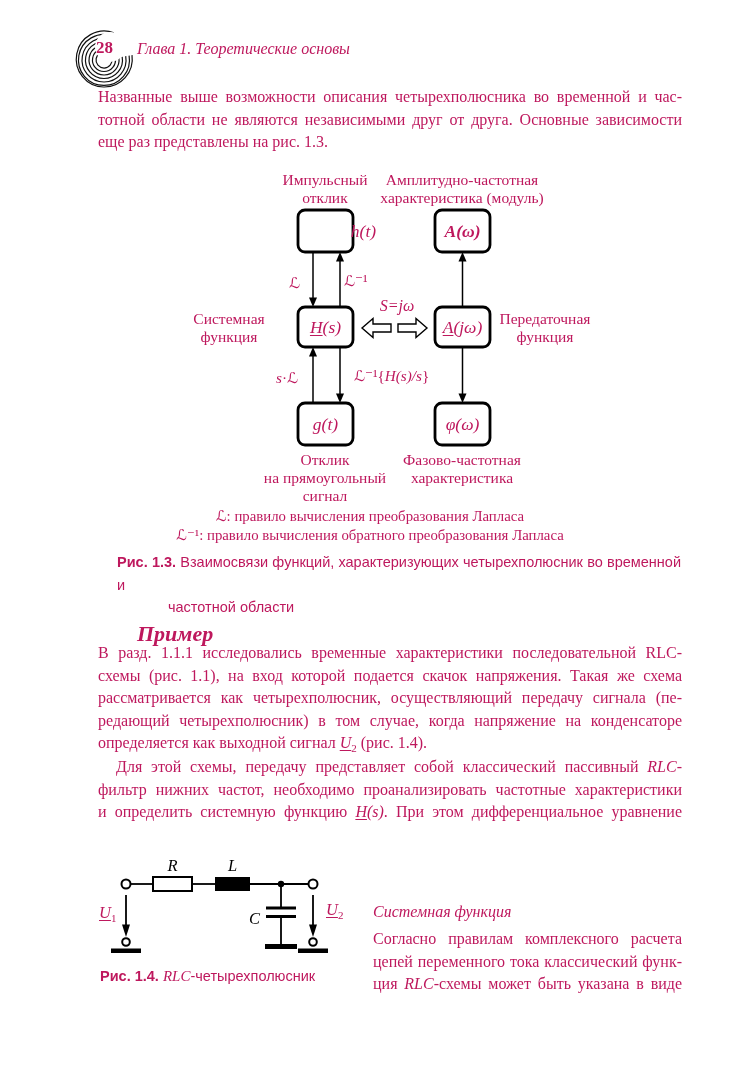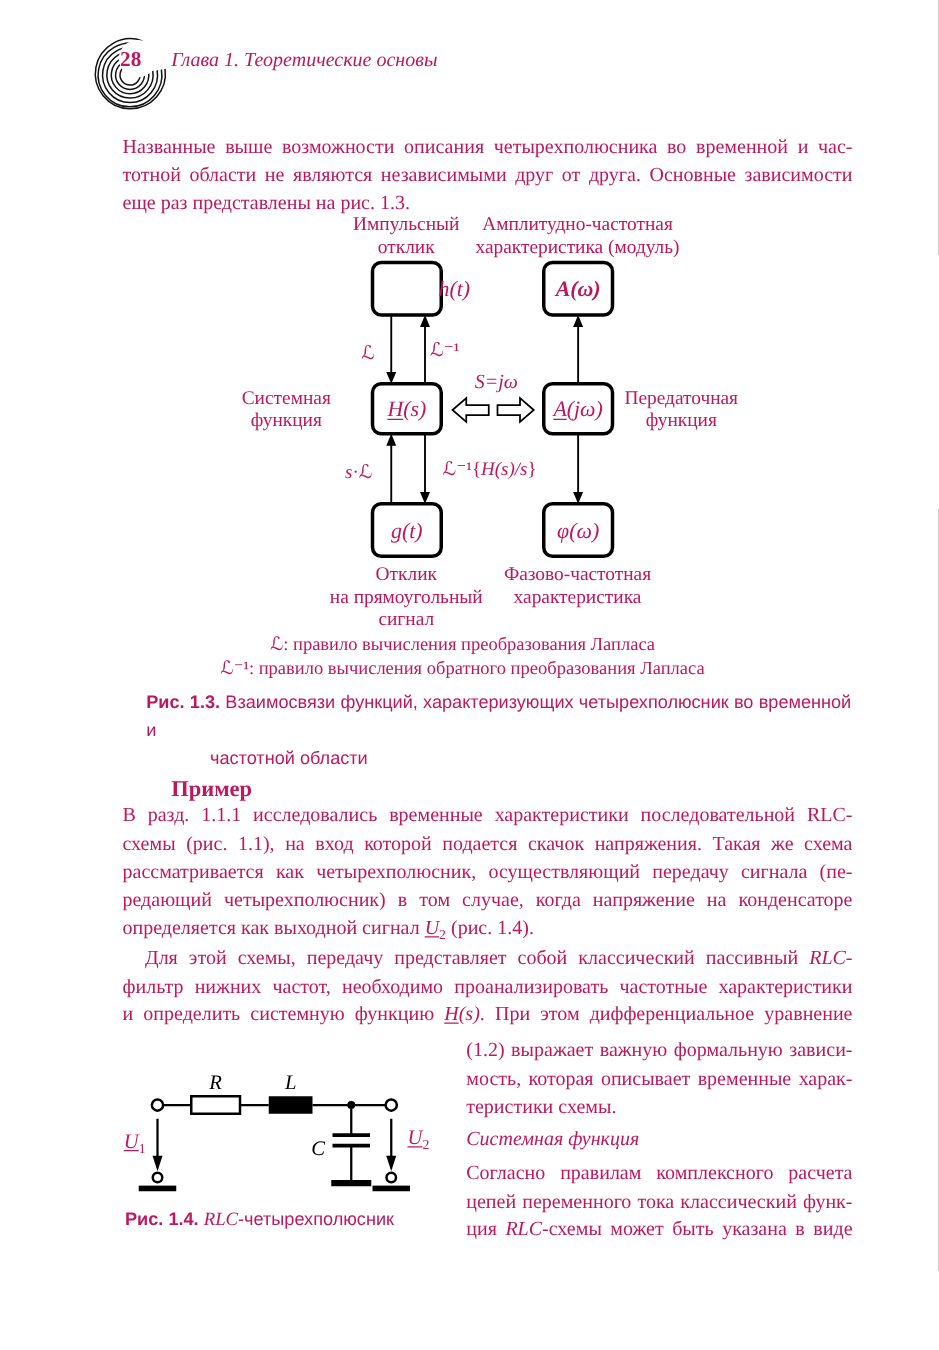--- a/index.html
+++ b/index.html
@@ -17,21 +17,21 @@
   .lbl div{white-space:nowrap;}
   .alabel{position:absolute;font-size:15.2px;line-height:17px;white-space:nowrap;
           font-family:"Liberation Serif","DejaVu Serif","DejaVu Sans",serif;}
   .boxtxt{position:absolute;display:flex;align-items:center;justify-content:center;
           font-style:italic;font-size:17.5px;}
   .fnote{position:absolute;width:420px;text-align:center;font-size:14.8px;white-space:nowrap;
          font-family:"Liberation Serif","DejaVu Serif","DejaVu Sans",serif;}
   .caption{font-family:"Liberation Sans","DejaVu Sans",sans-serif;font-size:14.5px;line-height:22.5px;}
   .capbold{font-weight:bold;}
   .rlc-it{font-style:italic;}
-  .heading-it{font-weight:bold;font-size:18px;}
+  .heading-it{font-style:italic;font-weight:bold;font-size:22px;}
   .subhead-it{font-style:italic;font-size:16px;}
   svg{display:block;}
 </style>
 </head>
 <body>
 
 <div class="page">
 
   <div class="abs" style="left:0;top:0;width:751px;height:70px;">
     <svg class="abs" style="left:72px;top:26px;" width="66" height="66" viewBox="0 0 66 66">
@@ -43,21 +43,21 @@
         <path d="M 39.5 13.3 A 22 22 0 1 0 53.7 30.2"></path>
         <path d="M 40.7 10.0 A 25.5 25.5 0 1 0 57.1 29.6"></path>
         <path d="M 41.9 6.7 A 28 28 0 1 0 60.0 29.1"></path>
       </g>
       <circle cx="38" cy="21" r="15" fill="#ffffff" stroke="none"></circle>
     </svg>
     <span class="abs pgnum" style="left:96px;top:38px;">28</span>
     <span class="abs chapter" style="left:137px;top:40px;">Глава 1. Теоретические основы</span>
   </div>
 
-  <div class="abs body16" style="left:98px;top:86px;width:584px;margin-top:21px;">
+  <div class="abs body16" style="left:98px;top:86px;width:584px;">
     <div class="jl">Названные выше возможности описания четырехполюсника во временной и час-</div>
     <div class="jl">тотной области не являются независимыми друг от друга. Основные зависимости</div>
     <div>еще раз представлены на рис. 1.3.</div>
   </div>
 
   <div class="abs" style="left:180px;top:170px;width:420px;height:380px;">
     <svg class="abs" style="left:0;top:0;" width="420" height="380" viewBox="0 0 420 380">
 
       <g fill="#ffffff" stroke="#000" stroke-width="2.8">
         <rect x="118" y="40" width="55" height="42" rx="7"></rect>
@@ -168,25 +168,20 @@
   <div class="abs body16" style="left:98px;top:756px;width:584px;">
     <div class="jl" style="text-indent:18px;">
       <span>Для этой схемы, передачу представляет собой классический пассивный </span><i class="rlc-it">RLC</i><span>-</span>
     </div>
     <div class="jl">фильтр нижних частот, необходимо проанализировать частотные характеристики</div>
     <div class="jl">
       <span>и определить системную функцию </span><i class="ul">H</i><i>(s)</i><span>. При этом дифференциальное уравнение</span>
     </div>
   </div>
 
-  <div class="abs body16" style="left:373px;top:830px;width:309px;">
-    <div class="jl">(1.2) выражает важную формальную зависи-</div>
-    <div class="jl">мость, которая описывает временные харак-</div>
-    <div>теристики схемы.</div>
-  </div>
   <div class="abs subhead-it" style="left:373px;top:903px;">Системная функция</div>
   <div class="abs body16" style="left:373px;top:928px;width:309px;">
     <div class="jl">Согласно правилам комплексного расчета</div>
     <div class="jl">цепей переменного тока классический функ-</div>
     <div class="jl">
       <span>ция </span><i class="rlc-it">RLC</i><span>-схемы может быть указана в виде</span>
     </div>
   </div>
 
   <svg class="abs" style="left:95px;top:853px;" width="270" height="112" viewBox="0 0 270 112">

